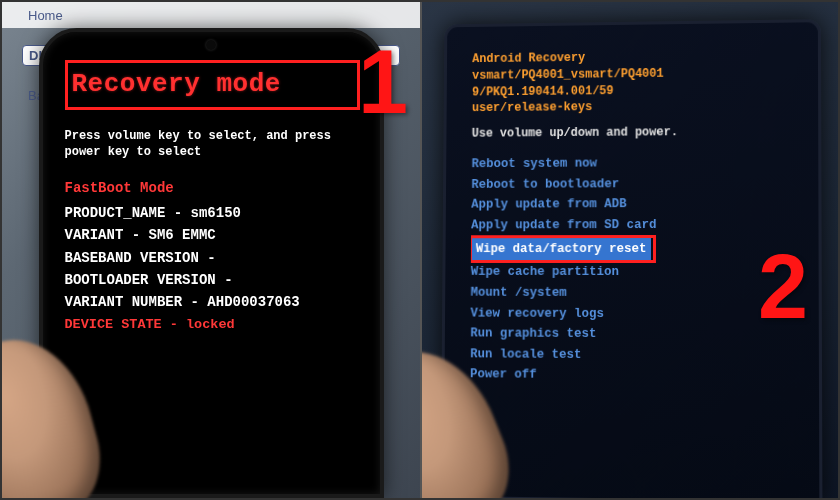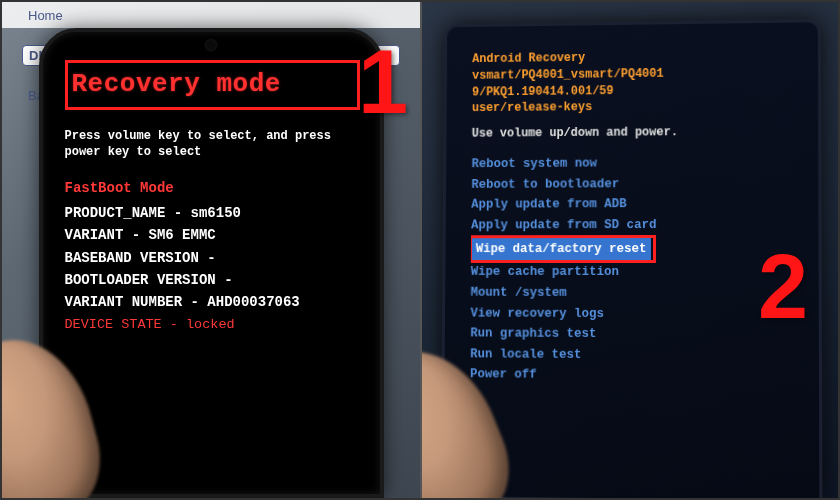--- a/index.html
+++ b/index.html
@@ -117,21 +117,21 @@
   .spec-line {
     color: #fff;
     font-size: 14px;
     line-height: 1.6;
     font-weight: bold;
   }
   .spec-red {
     color: #ff3838;
     font-size: 13.5px;
     line-height: 1.6;
-    font-weight: normal;
+    font-weight: bold;
   }
   .step-num {
     position: absolute;
     font-family: Arial, sans-serif;
     font-weight: bold;
     color: #ff1515;
     font-size: 90px;
     text-shadow: 2px 2px 4px rgba(0,0,0,0.4);
     pointer-events: none;
     line-height: 1;

